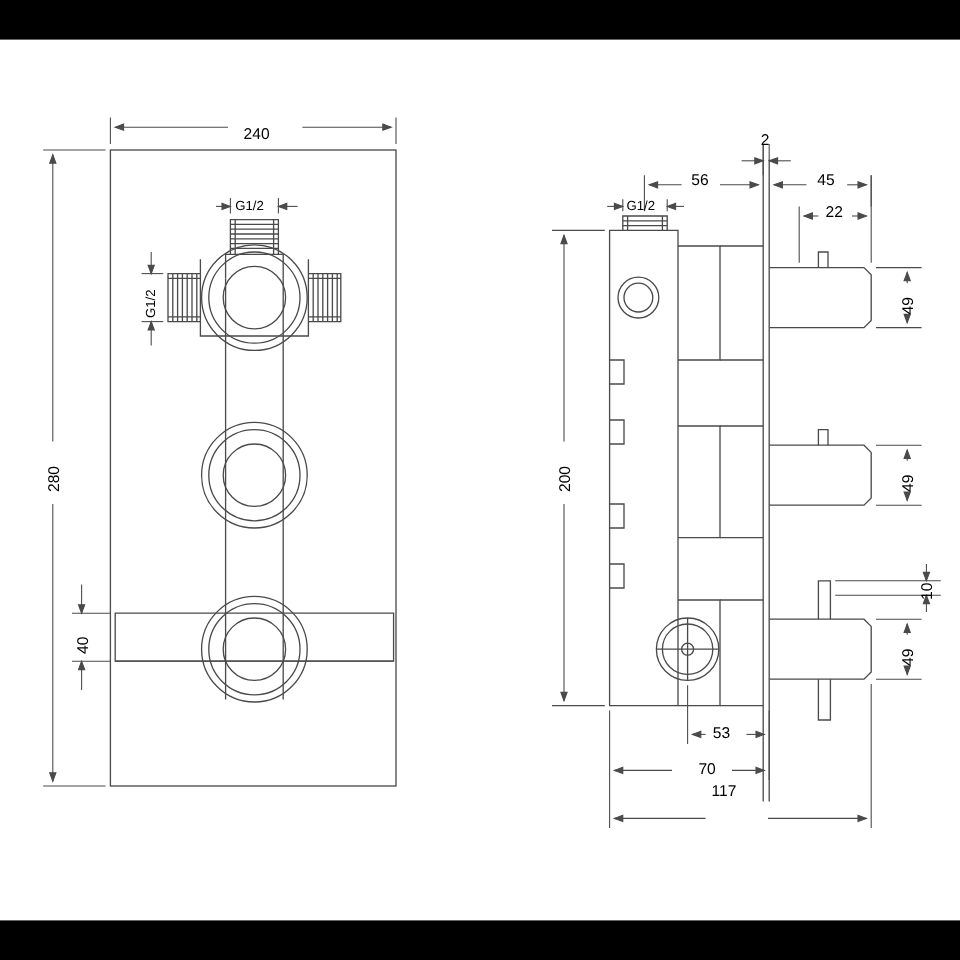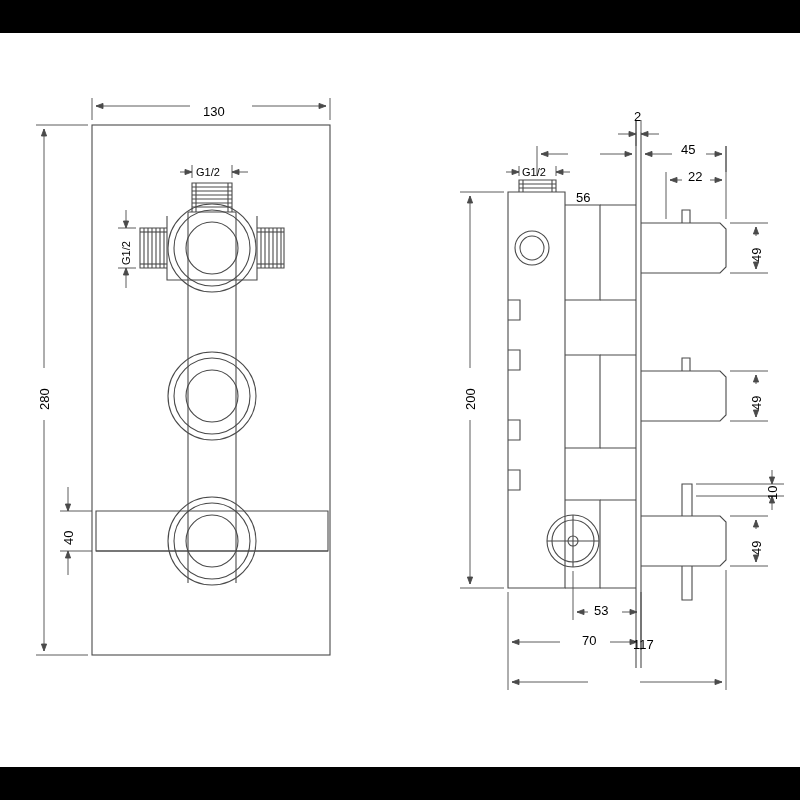--- a/index.html
+++ b/index.html
@@ -325,49 +325,49 @@
         <path d="M556 176 L556 166"></path>
         <path d="M506 172 L519 172"></path>
         <path d="M556 172 L570 172"></path>
         <path d="M519 172 l-7 -2.6 l0 5.2 Z" fill="#4a4a4a"></path>
         <path d="M556 172 l7 -2.6 l0 5.2 Z" fill="#4a4a4a"></path>
       </g>
 
     </g>
   </svg>
 
-  <div class="lbl" style="left:203px; top:105px;">130</div>
+  <div class="lbl" style="left:203px; top:105px;">240</div>
 
   <div class="lbl rot" style="left:38px; top:410px;">280</div>
 
   <div class="lbl rot" style="left:62px; top:545px;">40</div>
 
   <div class="lbl small" style="left:196px; top:167px;">G1/2</div>
 
   <div class="lbl small rot" style="left:121px; top:265px;">G1/2</div>
 
   <div class="lbl" style="left:634px; top:110px;">2</div>
 
-  <div class="lbl" style="left:576px; top:143px;margin-top:48px;">56</div>
+  <div class="lbl" style="left:576px; top:143px;">56</div>
 
   <div class="lbl" style="left:681px; top:143px;">45</div>
 
   <div class="lbl" style="left:688px; top:170px;">22</div>
 
   <div class="lbl rot" style="left:464px; top:410px;">200</div>
 
   <div class="lbl rot" style="left:750px; top:262px;">49</div>
 
   <div class="lbl rot" style="left:750px; top:410px;">49</div>
 
   <div class="lbl rot" style="left:766px; top:500px;">10</div>
 
   <div class="lbl rot" style="left:750px; top:555px;">49</div>
 
   <div class="lbl" style="left:594px; top:604px;">53</div>
 
   <div class="lbl" style="left:566px; top:634px;margin-left:16px;">70</div>
 
-  <div class="lbl" style="left:593px; top:638px;margin-left:40px;">117</div>
+  <div class="lbl" style="left:593px; top:652px;">117</div>
 
   <div class="lbl small" style="left:522px; top:167px;">G1/2</div>
 
 </div>
 
 </body></html>

